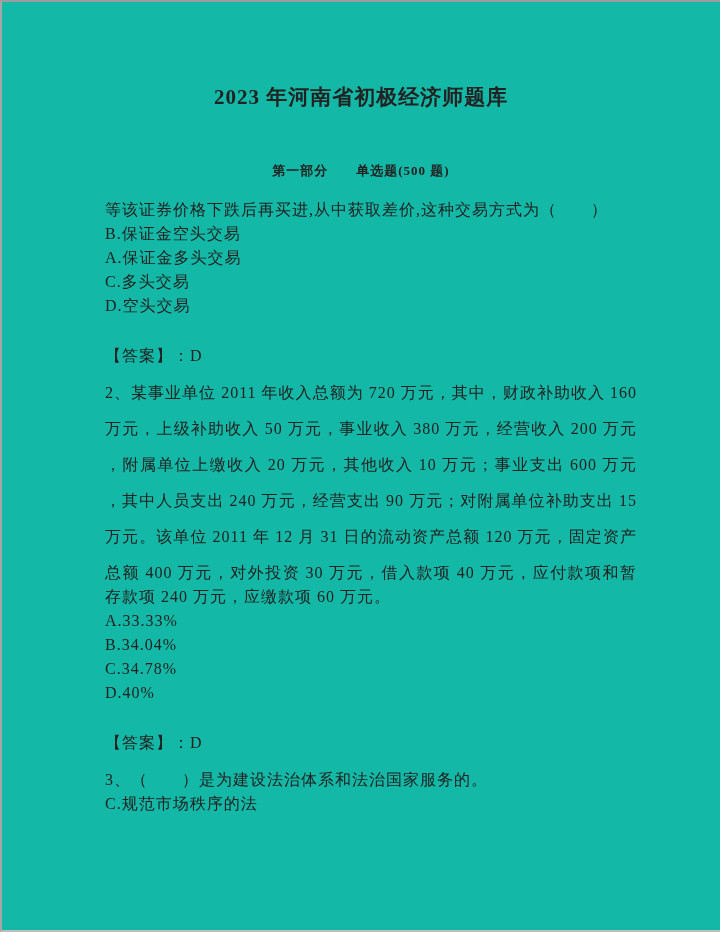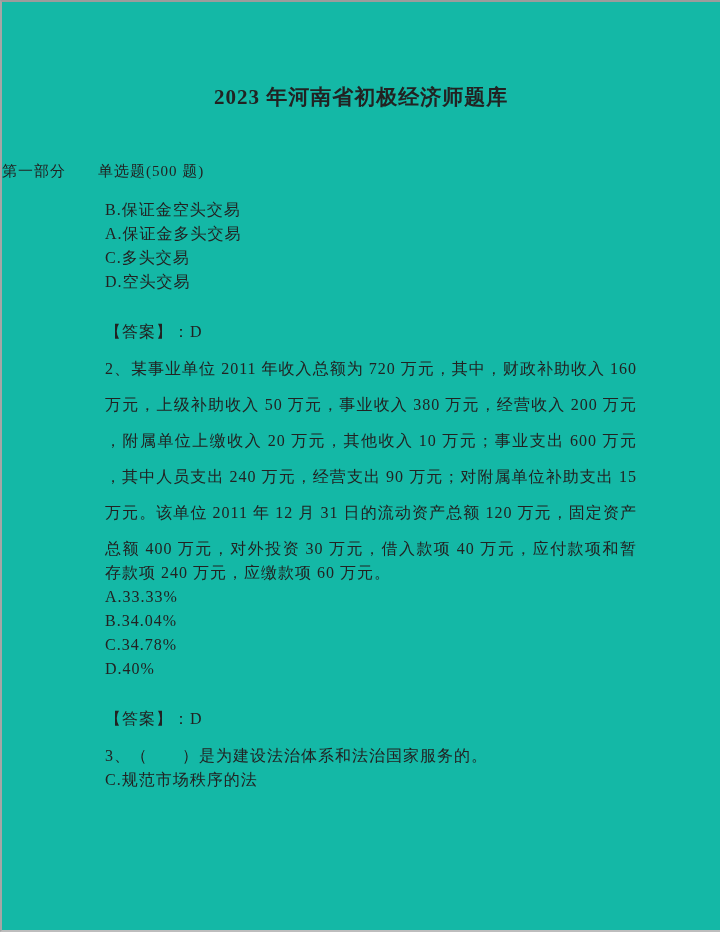--- a/index.html
+++ b/index.html
@@ -18,23 +18,23 @@
   .doc-title{
     padding-top:82px;
     text-align:center;
     font-size:21px;
     font-weight:bold;
     letter-spacing:1px;
     line-height:26px;
   }
   .section-heading{
     margin-top:50px;
-    text-align:left;
-    font-size:15px;
-    font-weight:normal;
+    text-align:center;
+    font-size:13px;
+    font-weight:bold;
     letter-spacing:1px;
     line-height:22px;
   }
   .content{
     width:532px;
     margin:16px 0 0 103px;
     font-size:16px;
     line-height:24px;
     letter-spacing:1px;
   }
@@ -52,20 +52,21 @@
 
 <div class="page">
 
   <div class="doc-title">2023 年河南省初极经济师题库</div>
 
   <div class="section-heading">第一部分　　单选题(500 题)</div>
 
   <div class="content">
 
     <div>
+      <div class="line">等该证券价格下跌后再买进,从中获取差价,这种交易方式为（　　）</div>
       <div class="line">B.保证金空头交易</div>
       <div class="line">A.保证金多头交易</div>
       <div class="line">C.多头交易</div>
       <div class="line">D.空头交易</div>
       <div class="answer-line">
         <span>【答案】：</span><span>D</span>
       </div>
     </div>
 
     <div>

